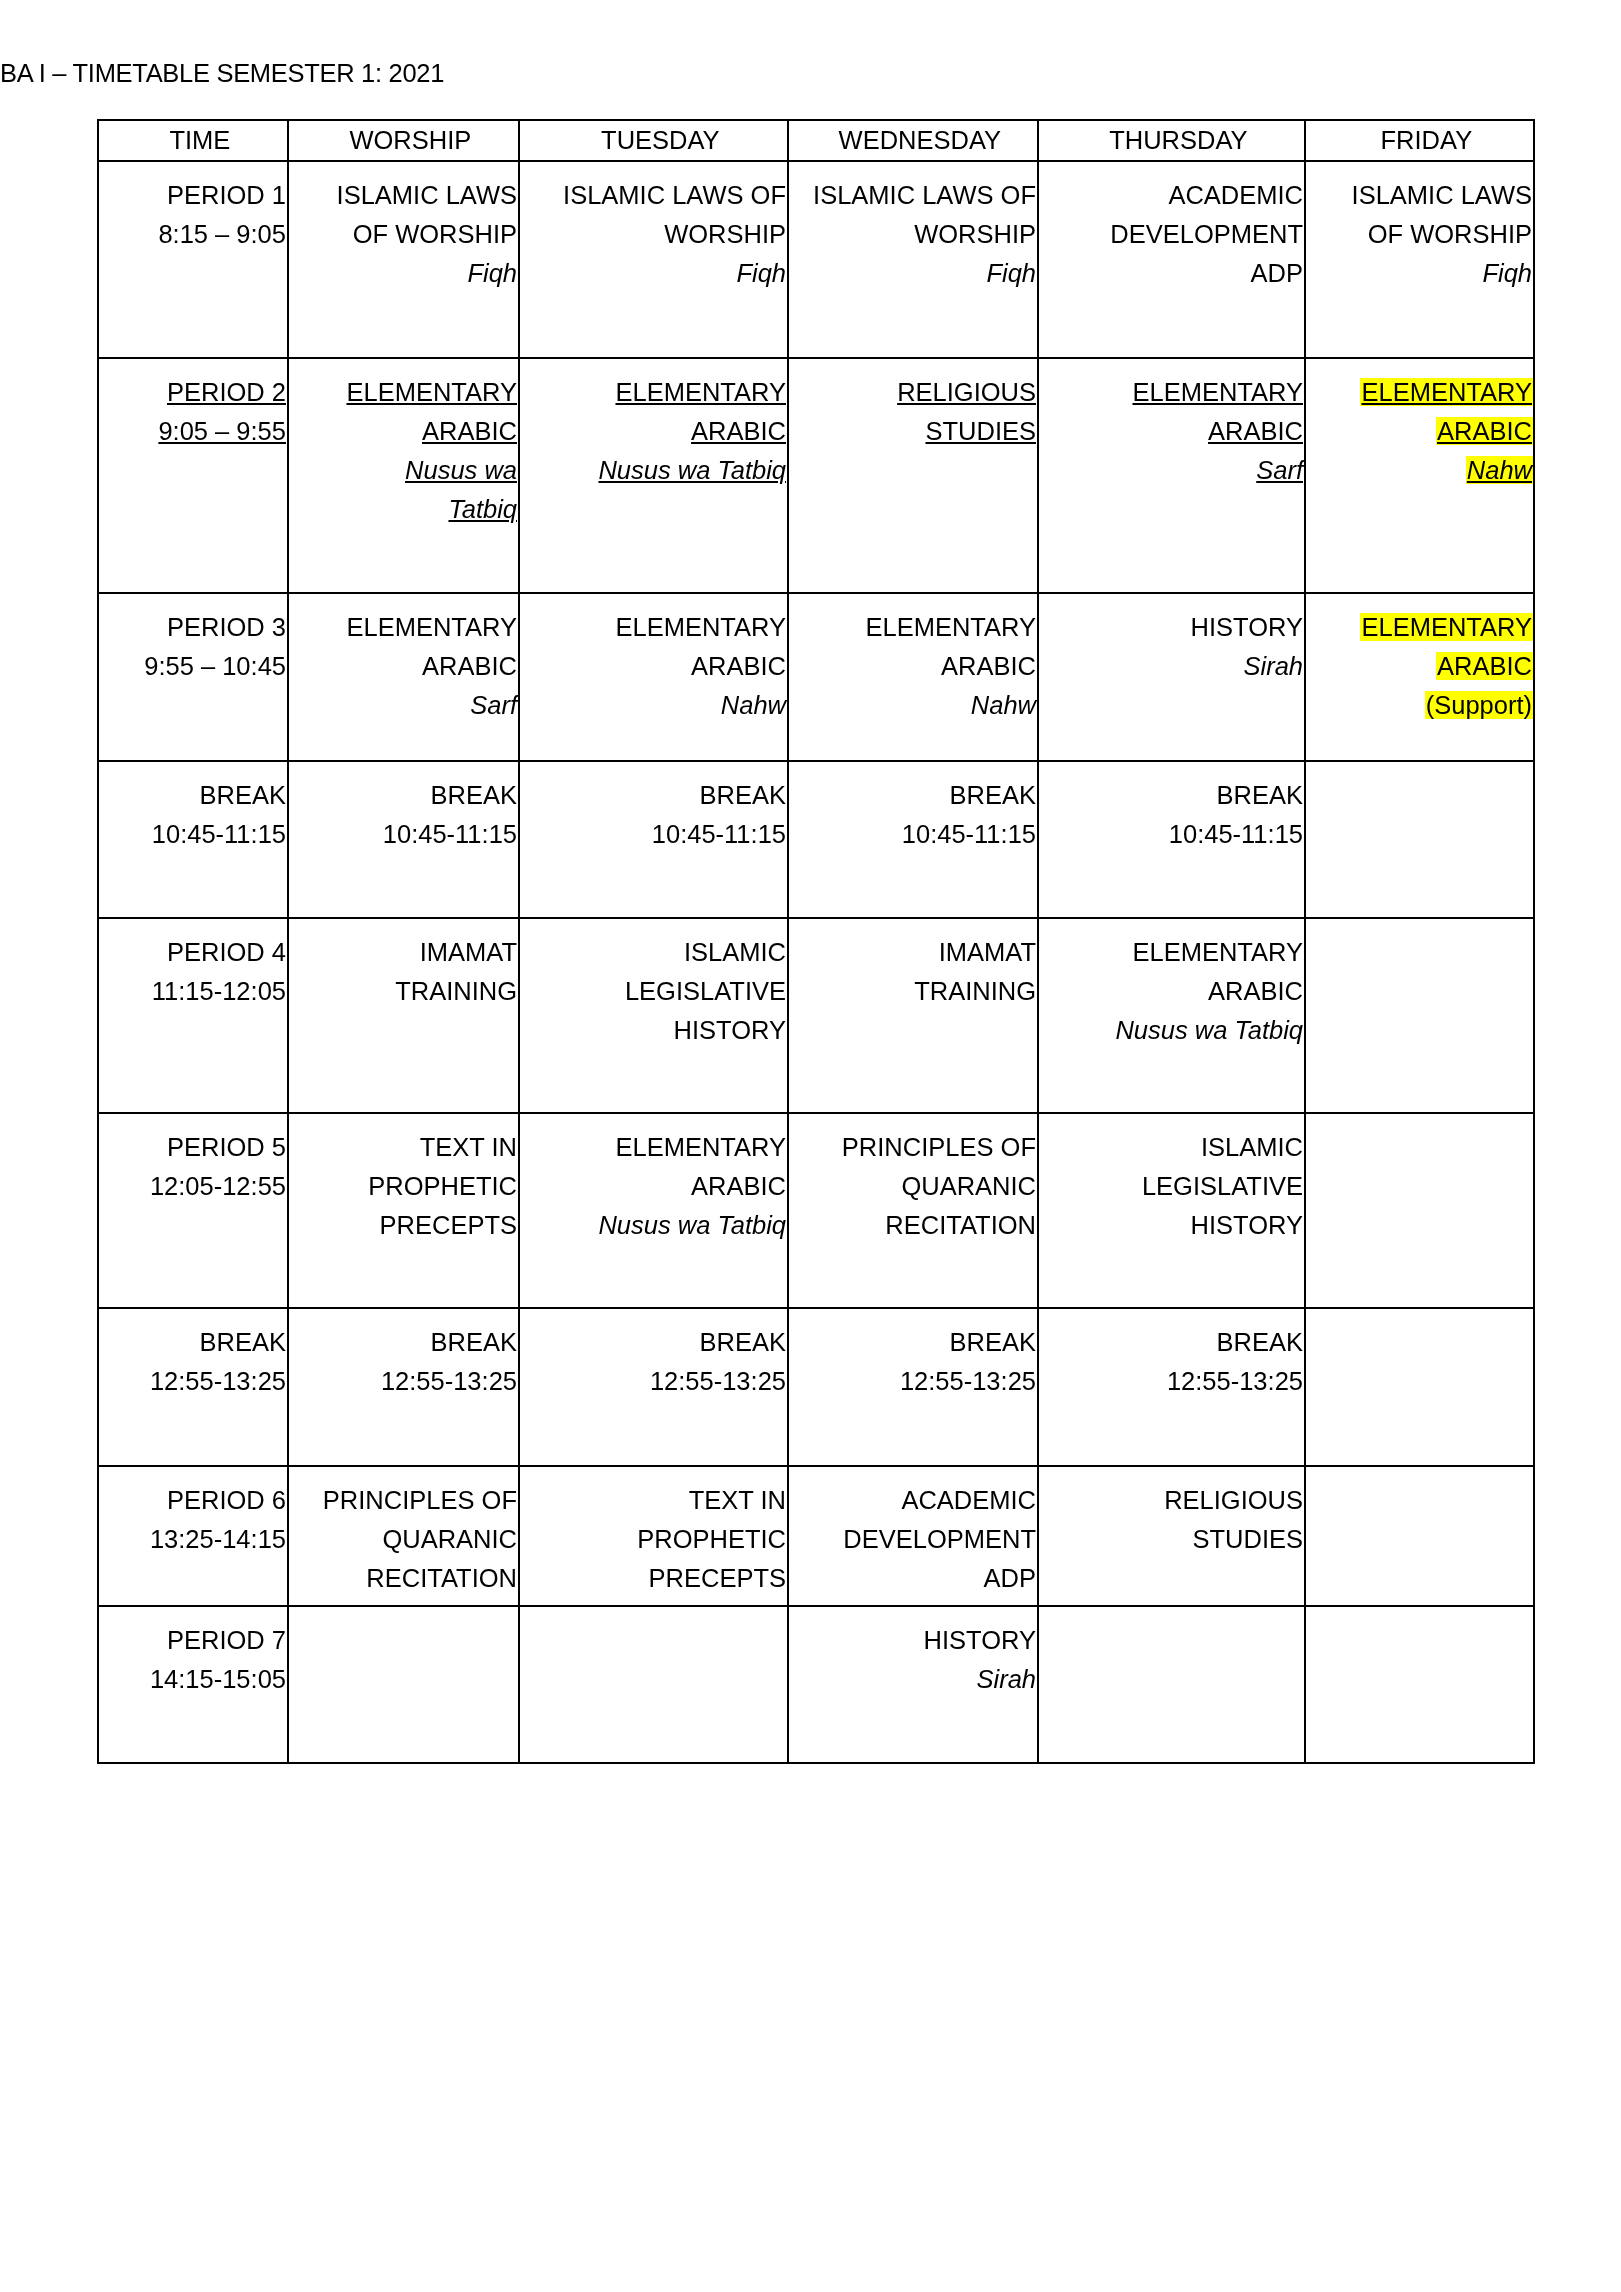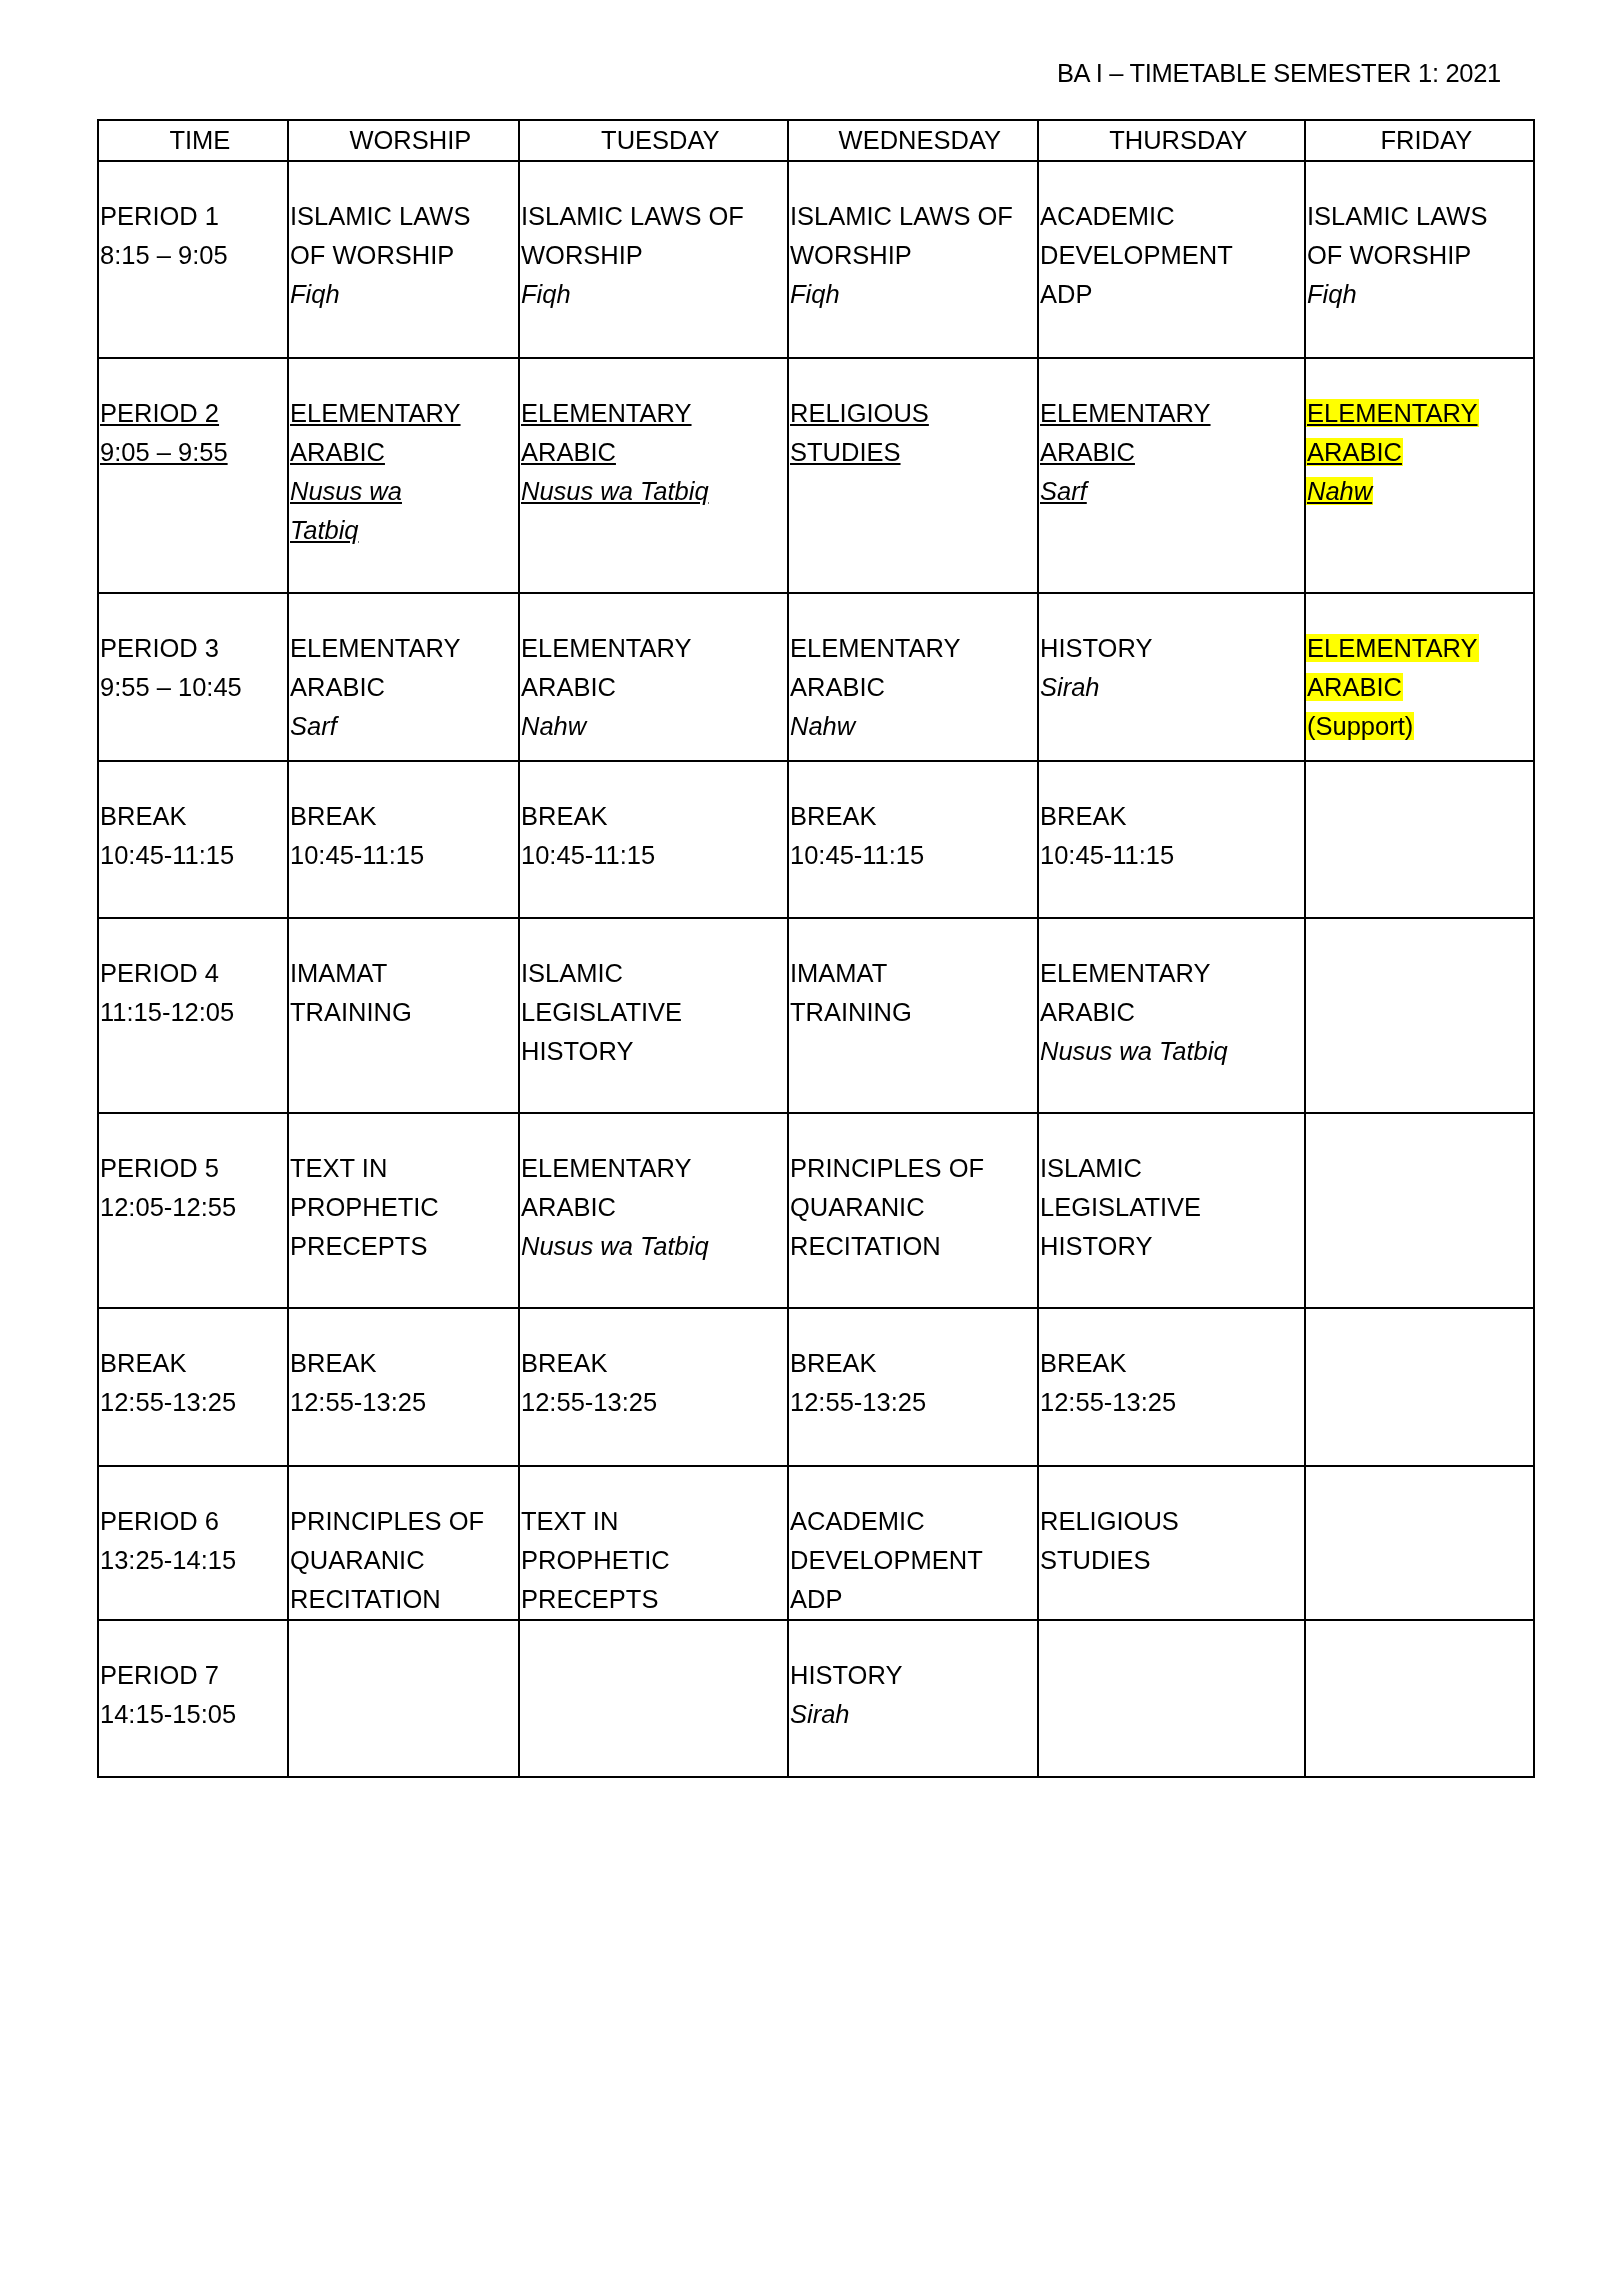--- a/index.html
+++ b/index.html
@@ -1,21 +1,21 @@
 <!DOCTYPE html>
 <html><head>
 <meta charset="utf-8">
 <style>
   html, body { margin:0; padding:0; background:#ffffff; }
   body { width:1621px; height:2293px; position:relative; font-family:"Liberation Sans", "DejaVu Sans", sans-serif; color:#000; overflow:hidden; }
-  .title { position:absolute; left:0; width:1453px; top:59px; text-align:right; font-size:25.5px; letter-spacing:-0.3px;margin-left:48px; }
+  .title { position:absolute; left:0; width:1453px; top:59px; text-align:left; font-size:25.5px; letter-spacing:-0.3px; }
   table.tt { position:absolute; left:97px; top:119px; border-collapse:collapse; table-layout:fixed; }
   table.tt td, table.tt th { border:2.5px solid #000; padding:0; vertical-align:top; font-weight:normal; font-size:25.5px; line-height:39px; }
   th { text-align:center; padding-left:13.7px !important; height:39px; vertical-align:middle !important; }
-  td .inner { padding-top:35px; text-align:left; }
+  td .inner { padding-top:14px; text-align:right; }
   td .line { display:block; }
   td .line span { padding:0 1px; }
   .it { font-style:italic; }
   .hl span { background:#ffff00; }
 </style>
 </head>
 <body>
 
 <div class="title">BA I – TIMETABLE SEMESTER 1: 2021</div>
 

